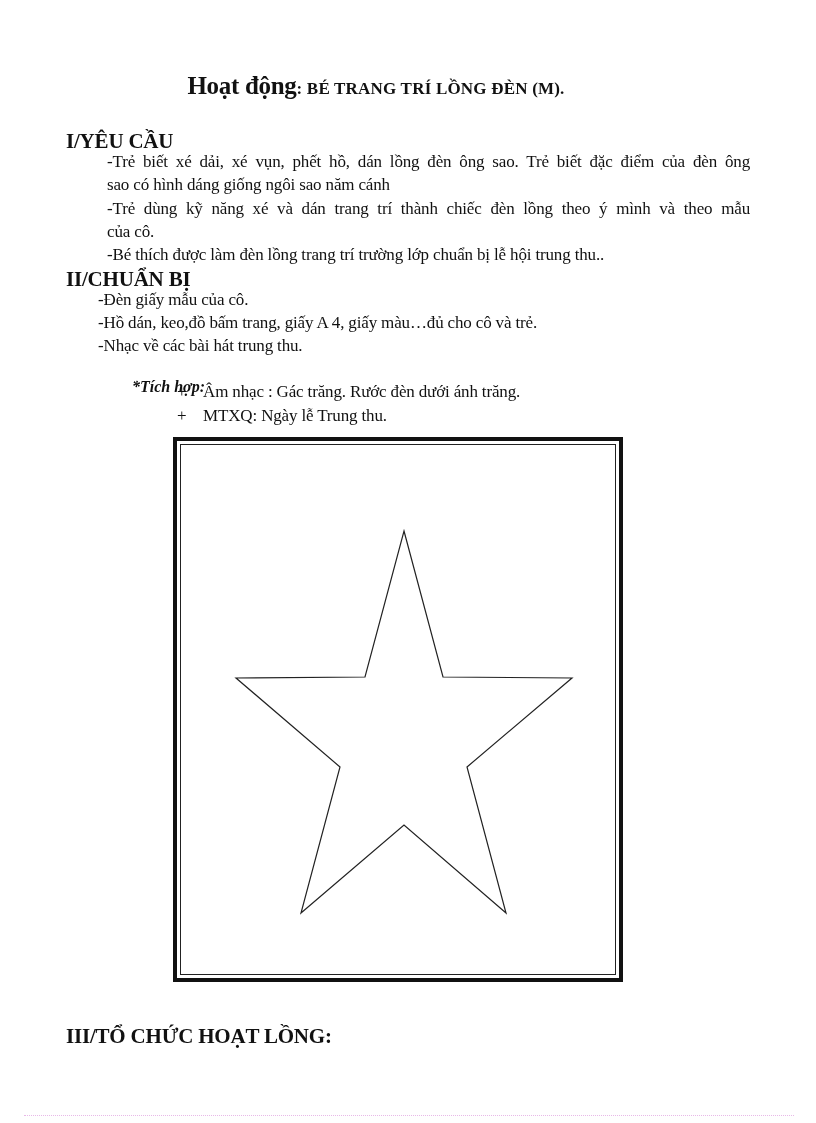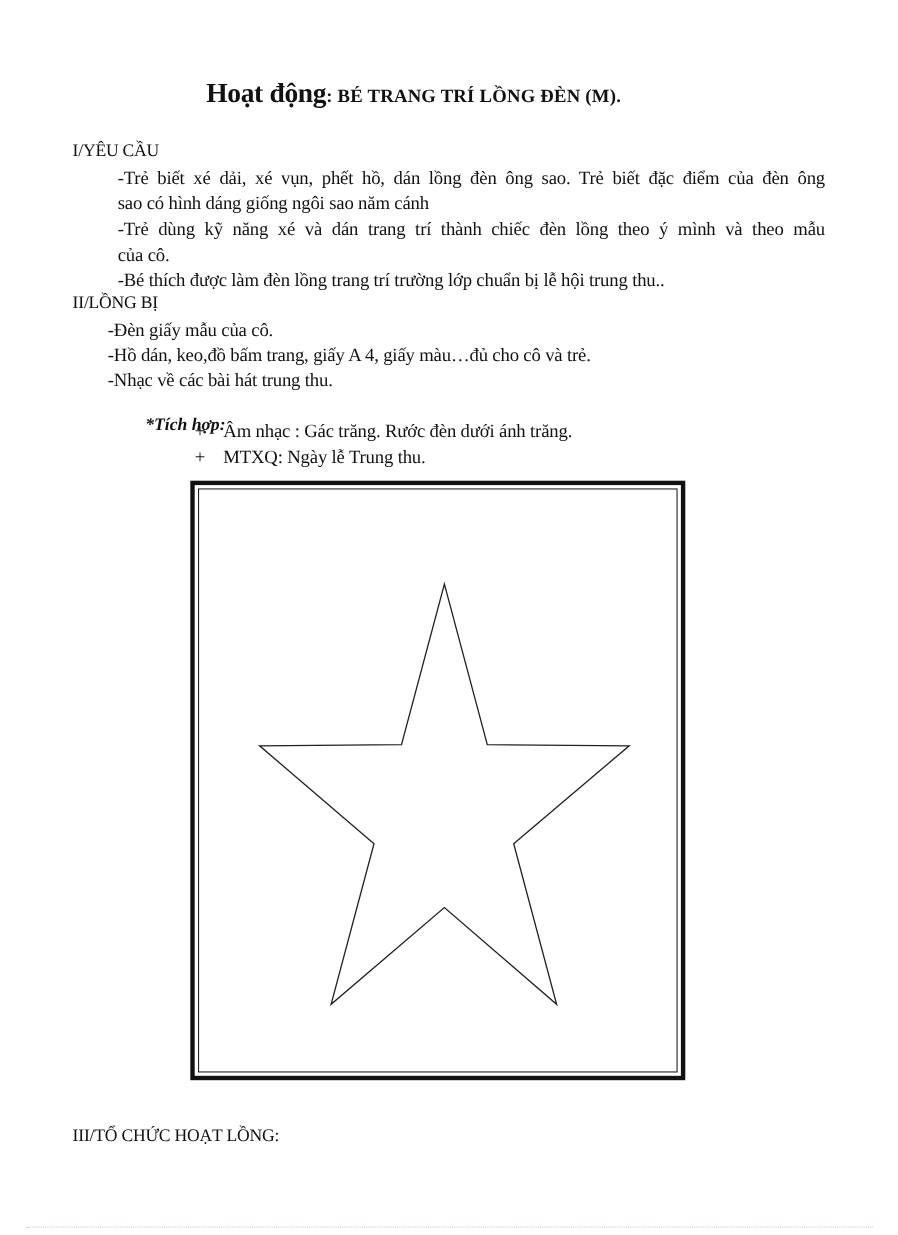--- a/index.html
+++ b/index.html
@@ -4,21 +4,21 @@
 <style>
   html, body { margin: 0; padding: 0; background: #ffffff; }
   body {
     width: 816px; height: 1123px; position: relative; overflow: hidden;
     font-family: "Liberation Serif", "DejaVu Serif", serif; color: #111111;
   }
   .abs { position: absolute; white-space: nowrap; }
   .title { left: 0; width: 752px; top: 72px; text-align: center; }
   .title .big { font-size: 25px; font-weight: bold; letter-spacing: -0.3px; }
   .title .small { font-size: 17px; font-weight: bold; letter-spacing: 0.2px; }
-  .heading { font-size: 16px; font-weight: normal; letter-spacing: -0.2px; }
+  .heading { font-size: 21px; font-weight: bold; letter-spacing: -0.2px; }
   .body-text { font-size: 17px; letter-spacing: -0.15px; }
   .ital { font-size: 16px; font-weight: bold; font-style: italic; }
   .justify { white-space: normal; text-align: justify; text-align-last: justify; }
   .frame {
     position: absolute; left: 173px; top: 437px; width: 450px; height: 545px;
     box-sizing: border-box; border: 4px solid #111; background: #fff;
   }
   .frame-inner {
     position: absolute; left: 3px; top: 3px; right: 3px; bottom: 3px;
     border: 1.5px solid #222; box-sizing: border-box;
@@ -39,21 +39,21 @@
 <div class="abs heading" style="left:66px; top:129px;">I/YÊU CẦU</div>
 
 <div class="abs body-text justify" style="left:107px; top:152px; width:643px;">-Trẻ biết xé dải, xé vụn, phết hồ, dán lồng đèn ông sao. Trẻ biết đặc điểm của đèn ông</div>
 <div class="abs body-text" style="left:107px; top:175px;">sao có hình dáng giống ngôi sao năm cánh</div>
 
 <div class="abs body-text justify" style="left:107px; top:199px; width:643px;">-Trẻ dùng kỹ năng xé và dán trang trí thành chiếc đèn lồng theo ý mình và theo mẫu</div>
 <div class="abs body-text" style="left:107px; top:222px;text-align:center;">của cô.</div>
 
 <div class="abs body-text" style="left:107px; top:245px;">-Bé thích được làm  đèn lồng trang trí trường lớp chuẩn bị lễ hội trung thu..</div>
 
-<div class="abs heading" style="left:66px; top:267px;">II/LỒNG BỊ</div>
+<div class="abs heading" style="left:66px; top:267px;">II/CHUẨN BỊ</div>
 <div class="abs body-text" style="left:98px; top:290px;">-Đèn giấy mẫu của cô.</div>
 <div class="abs body-text" style="left:98px; top:313px;">-Hồ dán, keo,đồ bấm trang,  giấy A 4, giấy màu…đủ cho cô và trẻ.</div>
 <div class="abs body-text" style="left:98px; top:336px;">-Nhạc về các bài hát trung thu.</div>
 
 <div class="abs ital" style="left:132px; top:378px;">*Tích hợp:</div>
 
 <div class="abs body-text" style="left:177px; top:382px;">+</div>
 <div class="abs body-text" style="left:203px; top:382px;">Âm nhạc : Gác trăng. Rước đèn dưới ánh trăng.</div>
 <div class="abs body-text" style="left:177px; top:406px;">+</div>
 <div class="abs body-text" style="left:203px; top:406px;">MTXQ: Ngày lễ Trung thu.</div>

